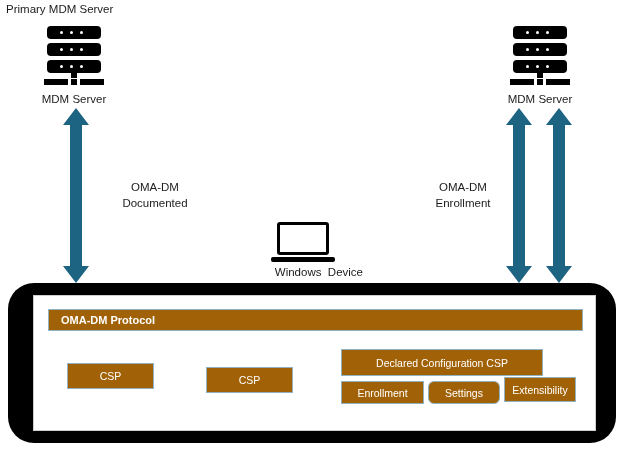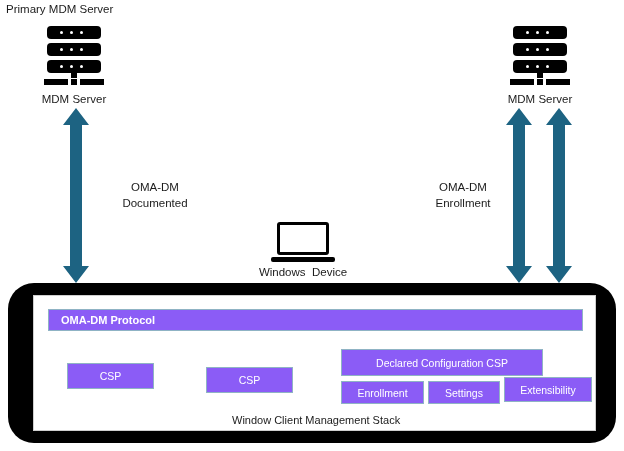--- a/index.html
+++ b/index.html
@@ -138,21 +138,21 @@
     border-radius: 26px;
   }
   .stack-inner {
     position: absolute;
     background: #ffffff;
     border: 1px solid #cfcfcf;
     box-sizing: border-box;
   }
   .teal-box {
     position: absolute;
-    background: #8b5cf6;
+    background: #a16207;
     border: 1px solid #8fb3c4;
     box-sizing: border-box;
     color: #ffffff;
     display: flex;
     align-items: center;
     justify-content: center;
     font-size: 10.5px;
     white-space: nowrap;
   }
   .teal-box.left-align {
@@ -247,38 +247,37 @@
 
   <div class="lbl lbl-center" style="left:408px; top:180px; width:110px;">OMA-DM</div>
   <div class="lbl lbl-center" style="left:408px; top:196px; width:110px;">Enrollment</div>
 
   <div class="laptop-icon" style="left:271px; top:222px;">
     <div class="screen"></div>
     <div class="notch"></div>
     <div class="base"></div>
   </div>
 
-  <div class="lbl lbl-center" style="left:243px; top:265px; width:120px;">Windows  Device</div>
+  <div class="lbl lbl-center" style="left:243px; top:265px; width:120px;text-align:right;">Windows  Device</div>
 
   <div class="stack-outer" style="left:8px; top:283px; width:608px; height:160px;">
 
     <div class="stack-inner" style="left:25px; top:12px; width:563px; height:136px;">
 
       <div class="teal-box left-align" style="left:14px; top:13px; width:535px; height:22px;">OMA-DM Protocol</div>
 
       <div class="teal-box" style="left:33px; top:67px; width:87px; height:26px;">CSP</div>
 
       <div class="teal-box" style="left:172px; top:71px; width:87px; height:26px;">CSP</div>
 
       <div class="teal-box" style="left:307px; top:53px; width:202px; height:27px;">Declared Configuration CSP</div>
 
       <div class="teal-box" style="left:307px; top:85px; width:83px; height:23px;">Enrollment</div>
 
-      <div class="teal-box" style="left:394px; top:85px; width:72px; height:23px;">Settings</div>
-
-      <div class="teal-box" style="left:470px; top:81px; width:88px; height:25px;text-align:center;">Extensibility</div>
-
-      <div class="stack-caption" style="left:198px; top:118px;">Window Client Management Stack</div>
+      <div class="teal-box" style="left:394px; top:85px; width:72px; height:23px;border-radius:6px;">Settings</div>
+
+      <div class="teal-box" style="left:470px; top:81px; width:72px; height:25px;text-align:center;">Extensibility</div>
+
 
     </div>
   </div>
 
 </div>
 
 </body></html>

